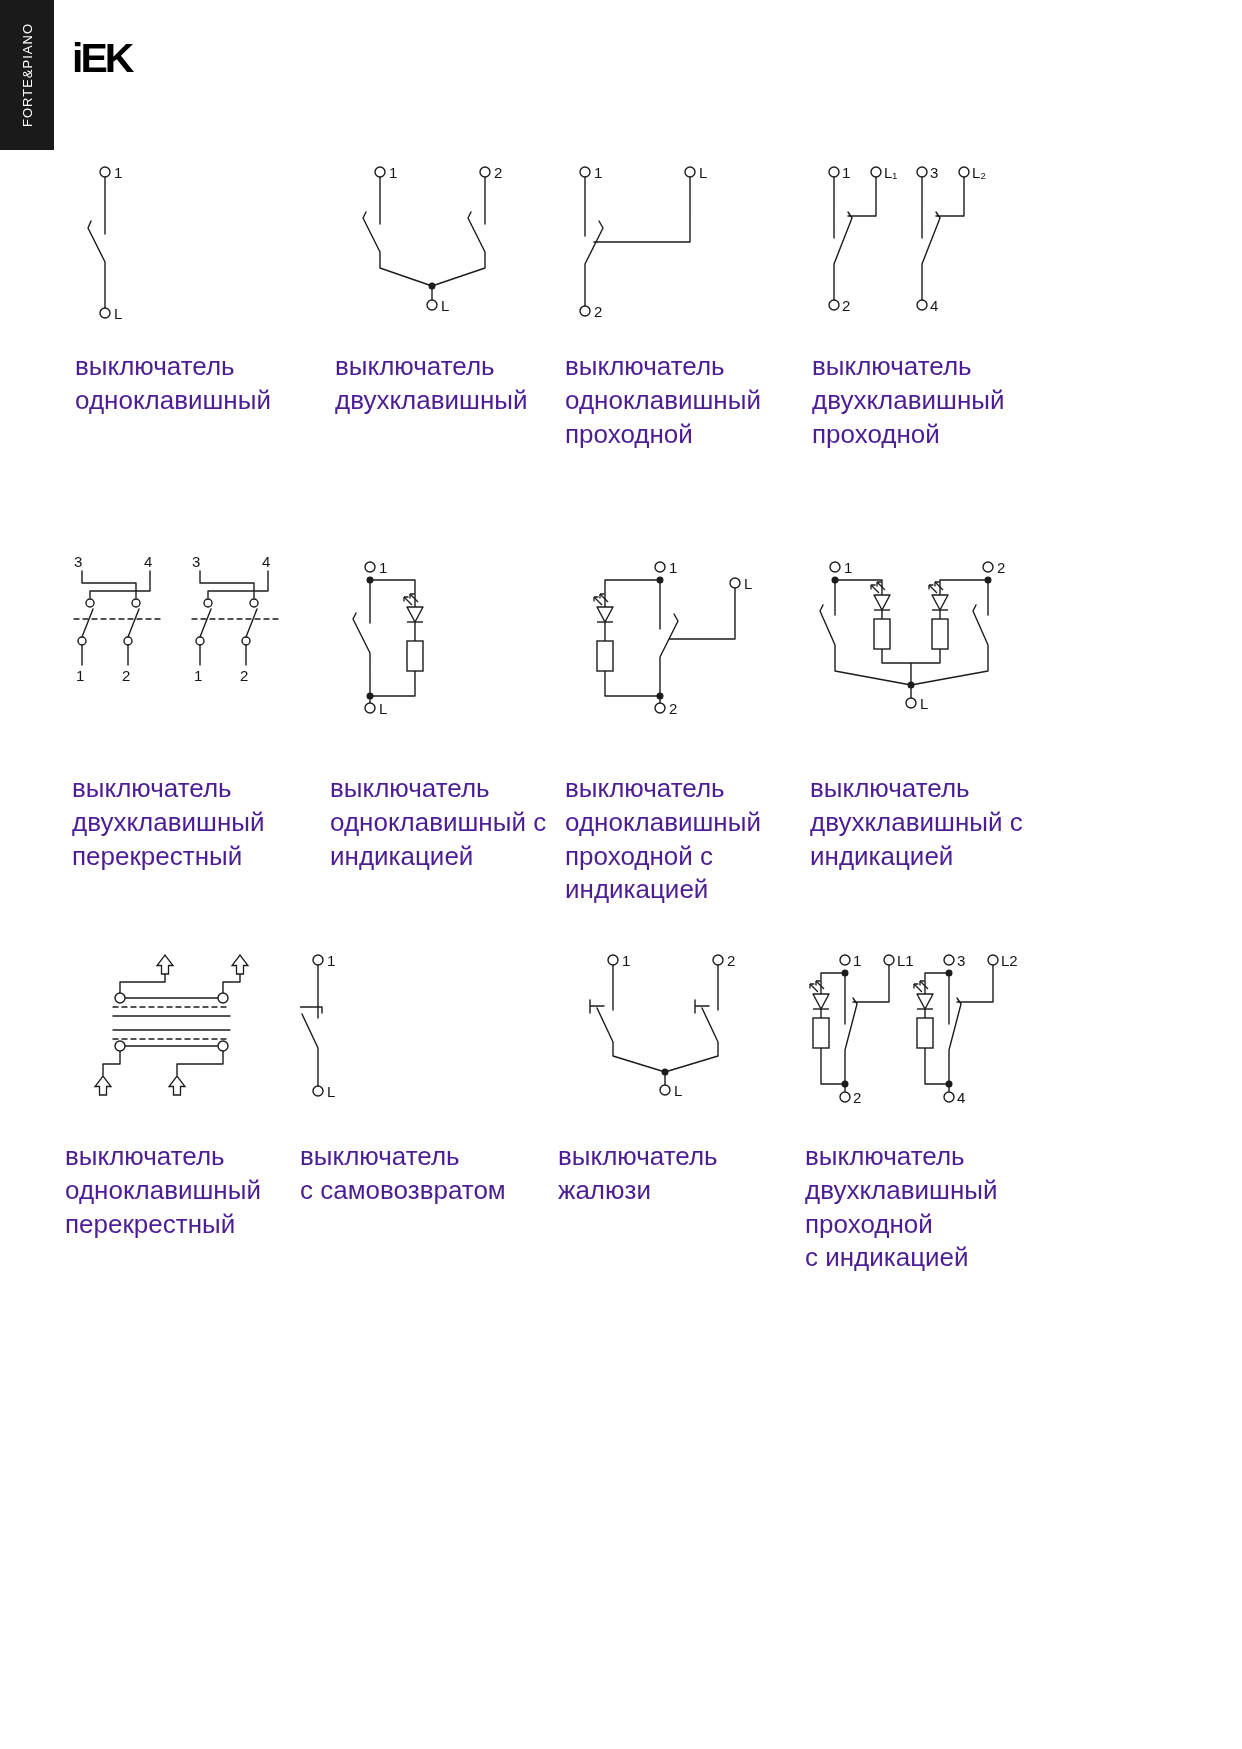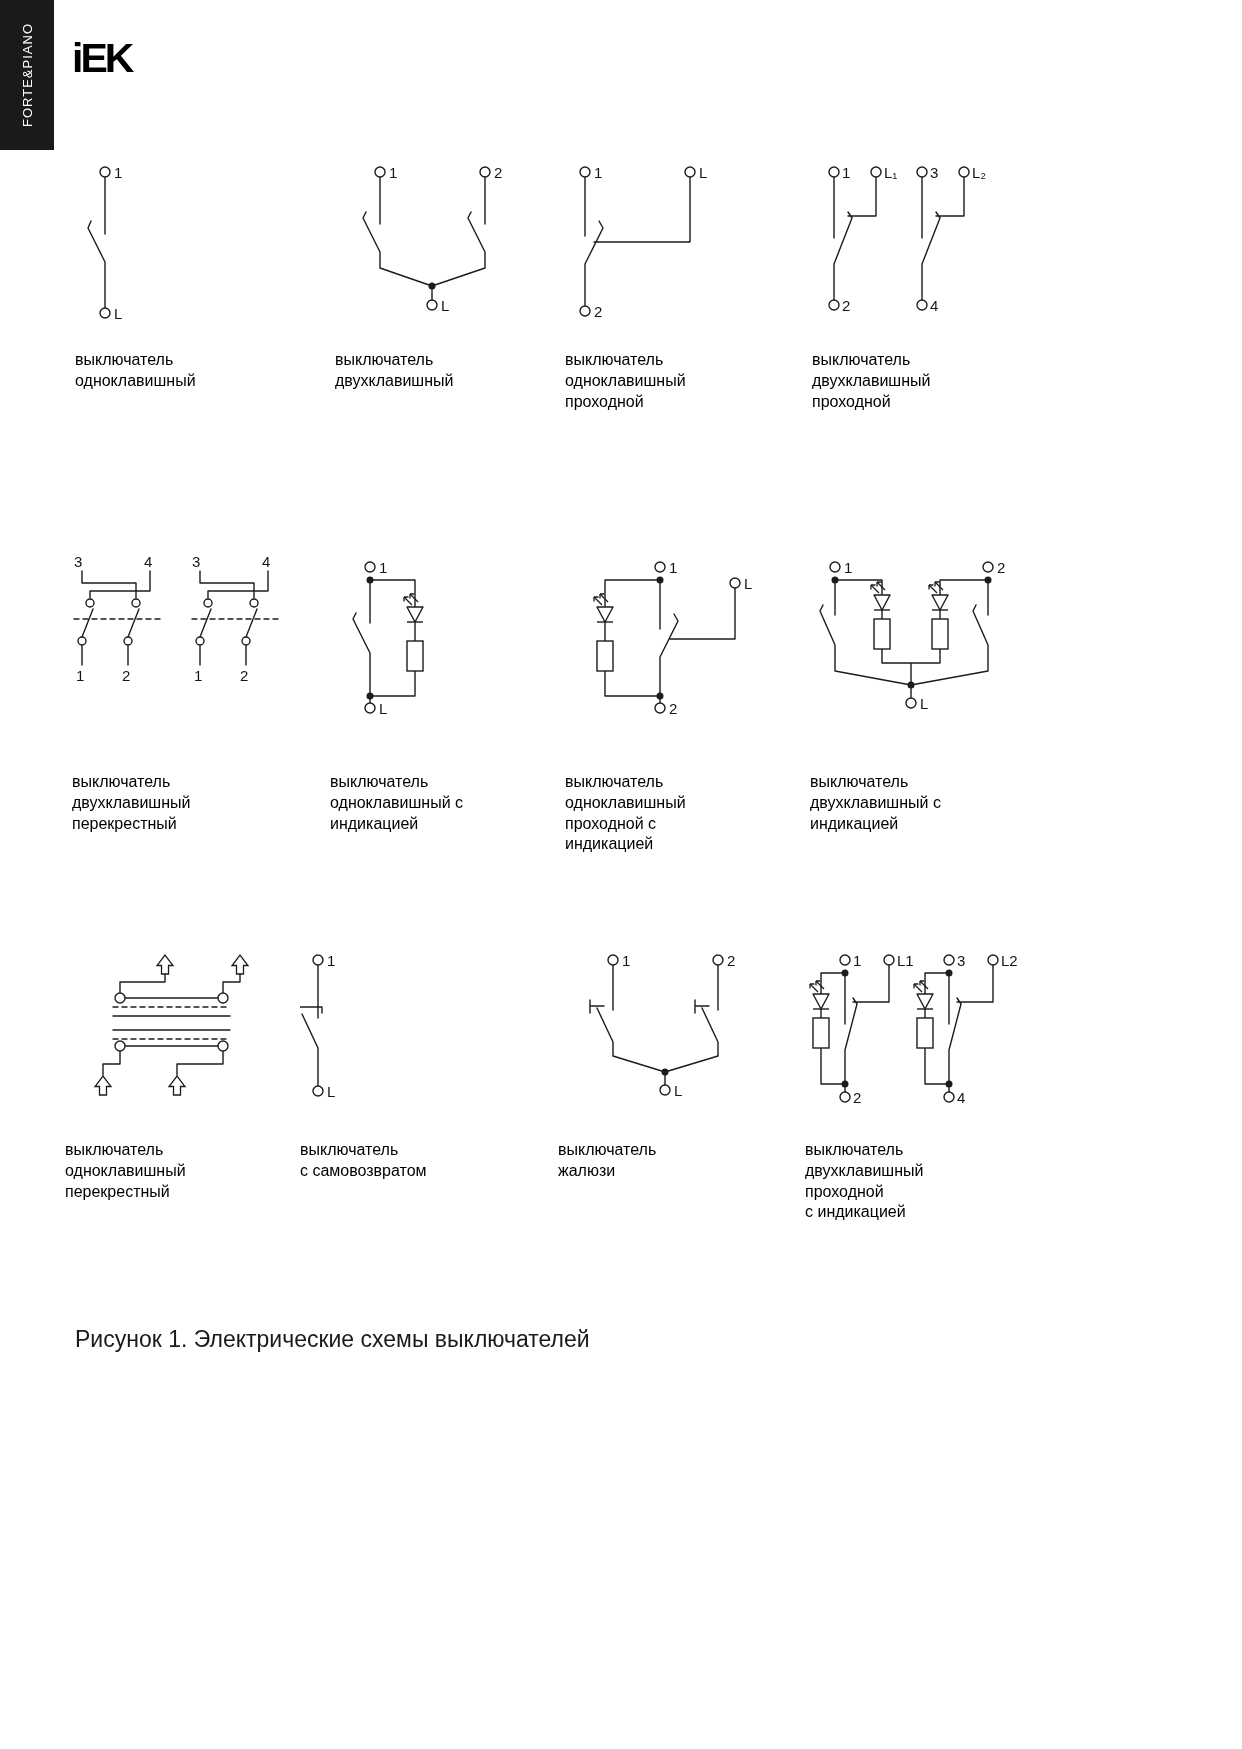--- a/index.html
+++ b/index.html
@@ -5,21 +5,21 @@
   html,body{margin:0;padding:0;background:#fff;}
   .page{position:relative;width:1242px;height:1749px;background:#fff;
         font-family:"Liberation Sans",sans-serif;color:#161616;overflow:hidden;}
   .brand-strip{position:absolute;left:0;top:0;width:54px;height:150px;background:#1a1a1a;
         display:flex;align-items:center;justify-content:center;}
   .brand-strip span{writing-mode:vertical-rl;transform:rotate(180deg);color:#fff;
         font-size:13px;letter-spacing:1px;}
   .logo{position:absolute;left:72px;top:38px;font-size:41px;font-weight:bold;
         letter-spacing:-3px;color:#000;line-height:1;}
   .cell{position:absolute;width:245px;}
-  .cap{font-size:16px;line-height:1.3;white-space:pre-line;color:#000000;}
+  .cap{font-size:26px;line-height:1.3;white-space:pre-line;color:#4c1d95;}
   .r1{margin-top:2px}.r2{margin-top:29px}.r3{margin-top:4px}
   .figcap{position:absolute;left:75px;top:1326px;font-size:23px;color:#1a1a1a;}
   .schem{display:block;}
   .schem .w{stroke:#1c1c1c;stroke-width:1.4;fill:none;stroke-linecap:round;stroke-linejoin:round;}
   .schem .dash{stroke-dasharray:5 4;}
   .schem circle.term{fill:#fff;stroke:#1c1c1c;stroke-width:1.4;}
   .schem circle.dot{fill:#1c1c1c;stroke:none;}
   .schem text{fill:#161616;font-family:"Liberation Sans",sans-serif;font-size:15px;}
   .defs-holder{position:absolute;width:0;height:0;overflow:hidden;}
 </style>
@@ -274,15 +274,14 @@
       <text x="196" y="20">L2</text>
       <text x="48" y="157">2</text>
       <text x="152" y="157">4</text>
     </svg>
     <div class="cap r3">выключатель
 двухклавишный
 проходной
 с индикацией</div>
   </div>
 
-  <div class="figcap">Рисунок 1. Электрические схемы выключателей</div>
 
 </div>
 
 </body></html>

